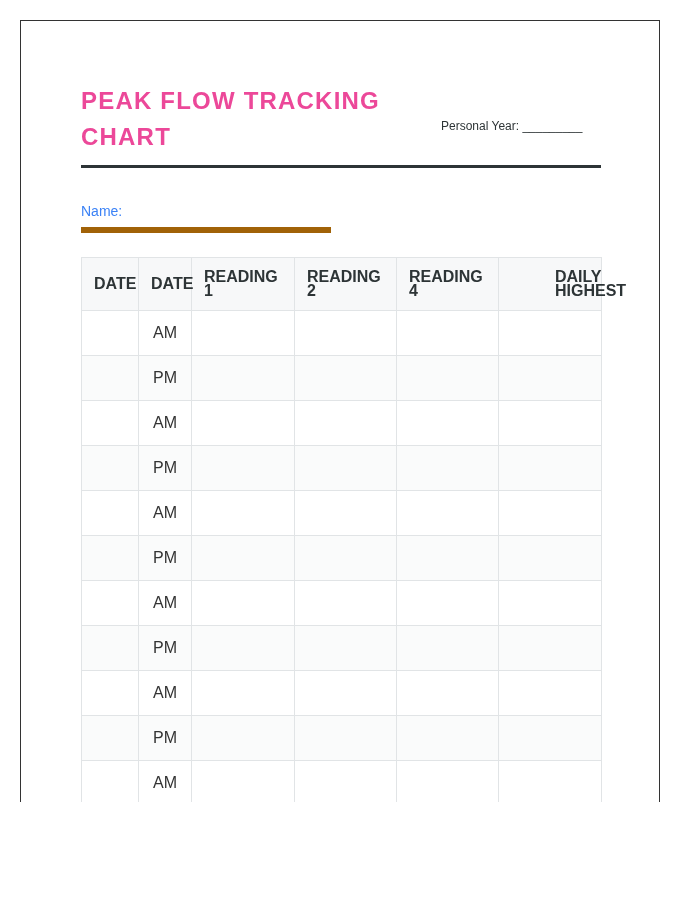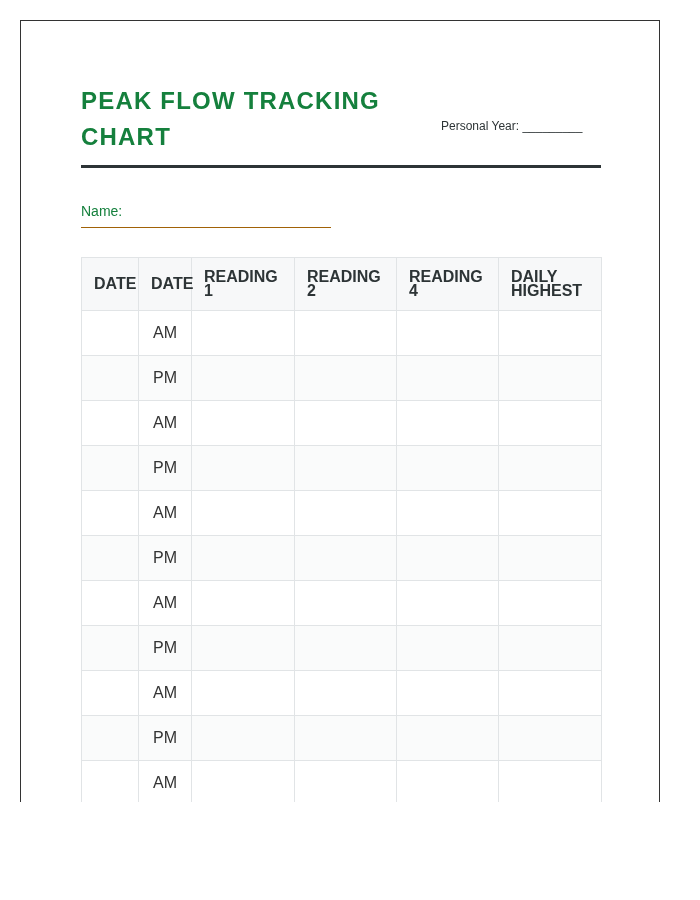--- a/index.html
+++ b/index.html
@@ -1,22 +1,22 @@
 <!DOCTYPE html>
 <html><head>
 <meta charset="utf-8">
 <style>
   html, body { margin:0; padding:0; background:#fff; }
   body { width:700px; height:900px; position:relative; overflow:hidden; font-family:"Liberation Sans", sans-serif; color:#2d3436; }
   .page { position:absolute; left:20px; top:20px; width:640px; height:782px; border:1px solid #333; border-bottom:none; box-sizing:border-box; overflow:hidden; background:#fff; }
   .header { position:absolute; left:60px; top:60px; width:520px; height:84px; border-bottom:3px solid #2d3436; }
-  .title { position:absolute; left:0; top:2px; font-size:24px; font-weight:bold; letter-spacing:1.2px; line-height:36px; color:#15803d; }
+  .title { position:absolute; left:0; top:2px; font-size:24px; font-weight:bold; letter-spacing:1.2px; line-height:36px; color:#ec4899; }
   .pb { position:absolute; left:360px; top:36px; font-size:12px; line-height:18px; color:#2d3436; }
   .fields { position:absolute; left:60px; top:180px; width:520px; height:27px; }
-  .field { position:absolute; top:0; height:26px; border-bottom:1px solid #a16207; font-size:14px; color:#15803d; line-height:20px; }
+  .field { position:absolute; top:0; height:26px; border-bottom:6px solid #a16207; font-size:14px; color:#3b82f6; line-height:20px; }
   .f1 { left:0; width:250px; }
   .f2 { left:270px; width:250px; }
   table { position:absolute; left:60px; top:236px; width:520px; border-collapse:collapse; table-layout:fixed; }
   th, td { border:1px solid #e1e4e6; }
   th { background:#f7f8f9; height:52px; font-size:16px; font-weight:bold; text-align:left; padding:0 12px; color:#2d3436; line-height:14px; }
   td { height:42px; font-size:16px; text-align:center; color:#333; }
   tr.alt td { background:#fafbfb; }
 </style>
 </head>
 <body>
@@ -42,21 +42,21 @@
         <col style="width:102px">
         <col style="width:103px">
     </colgroup>
     <thead>
       <tr>
         <th>DATE</th>
         <th>DATE</th>
         <th>READING 1</th>
         <th>READING 2</th>
         <th>READING 4</th>
-        <th><span style="display: inline-block; width: 60px;">DAILY HIGHEST</span></th>
+        <th><span style="display: inline-block; width: 60px; margin-left: 44px;">DAILY HIGHEST</span></th>
       </tr>
     </thead>
     <tbody id="tbody">
         <tr>
           <td></td>
           <td>AM</td>
           <td></td>
           <td></td>
           <td></td>
           <td></td>

